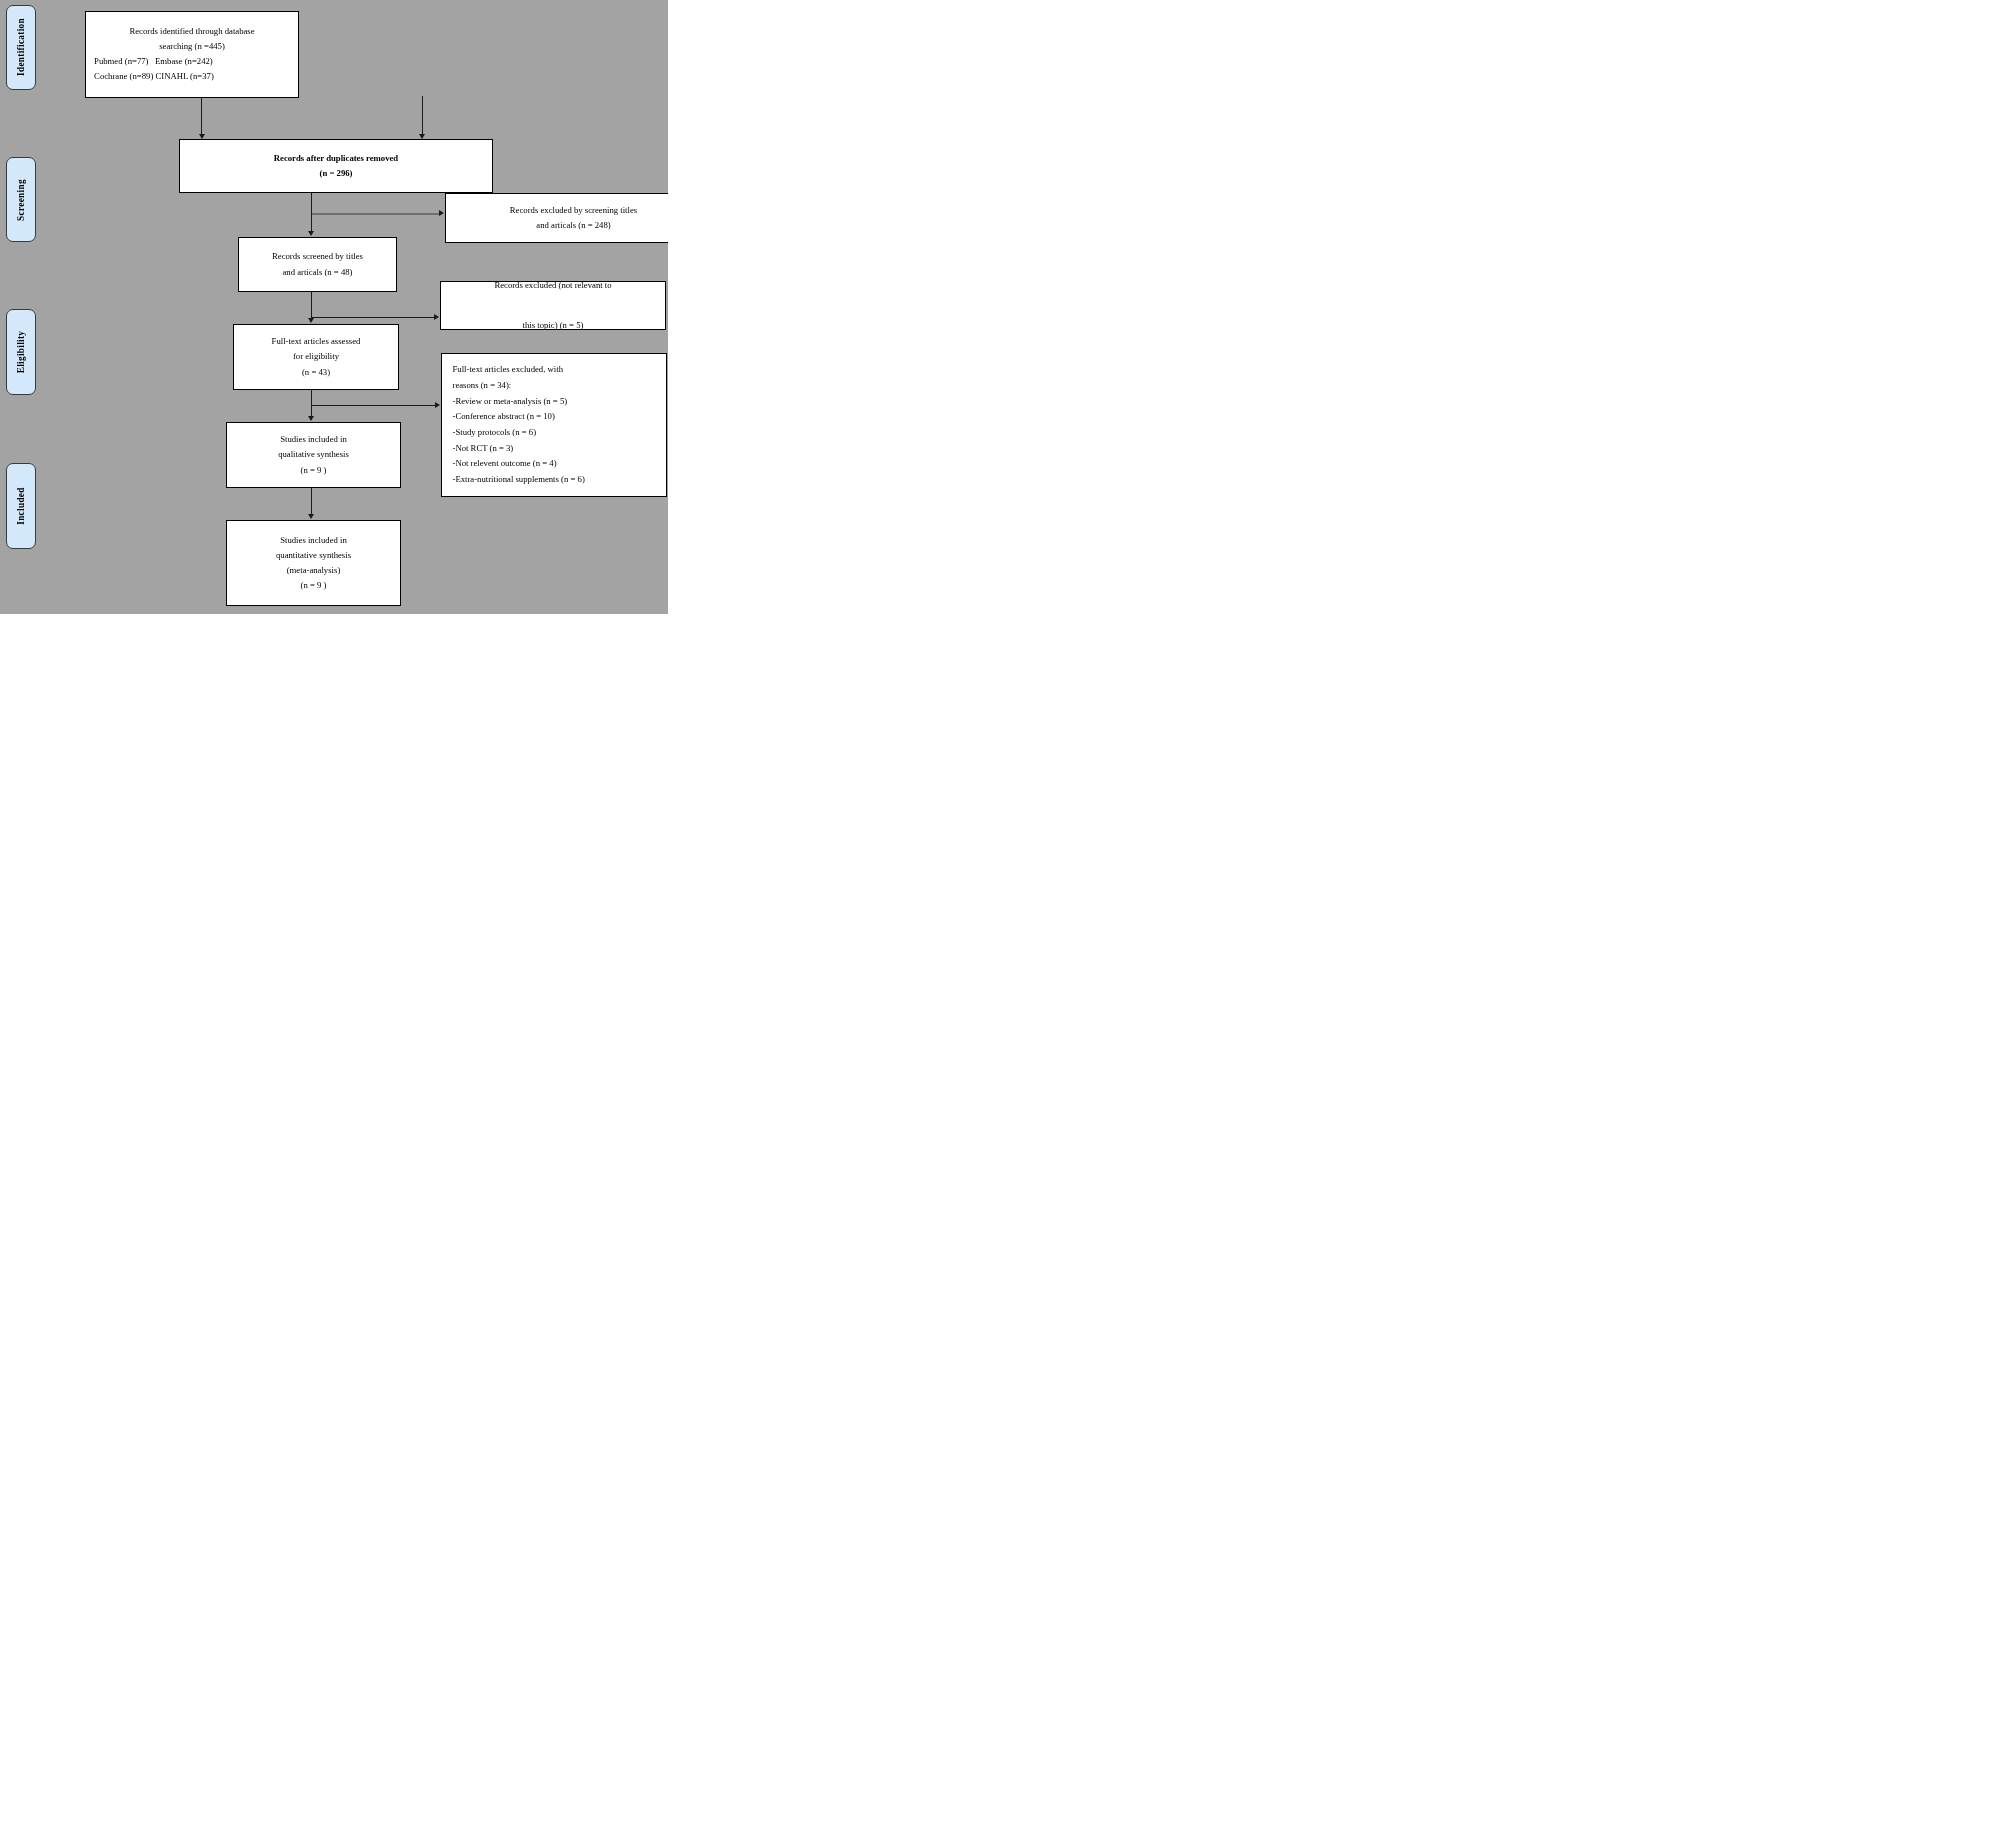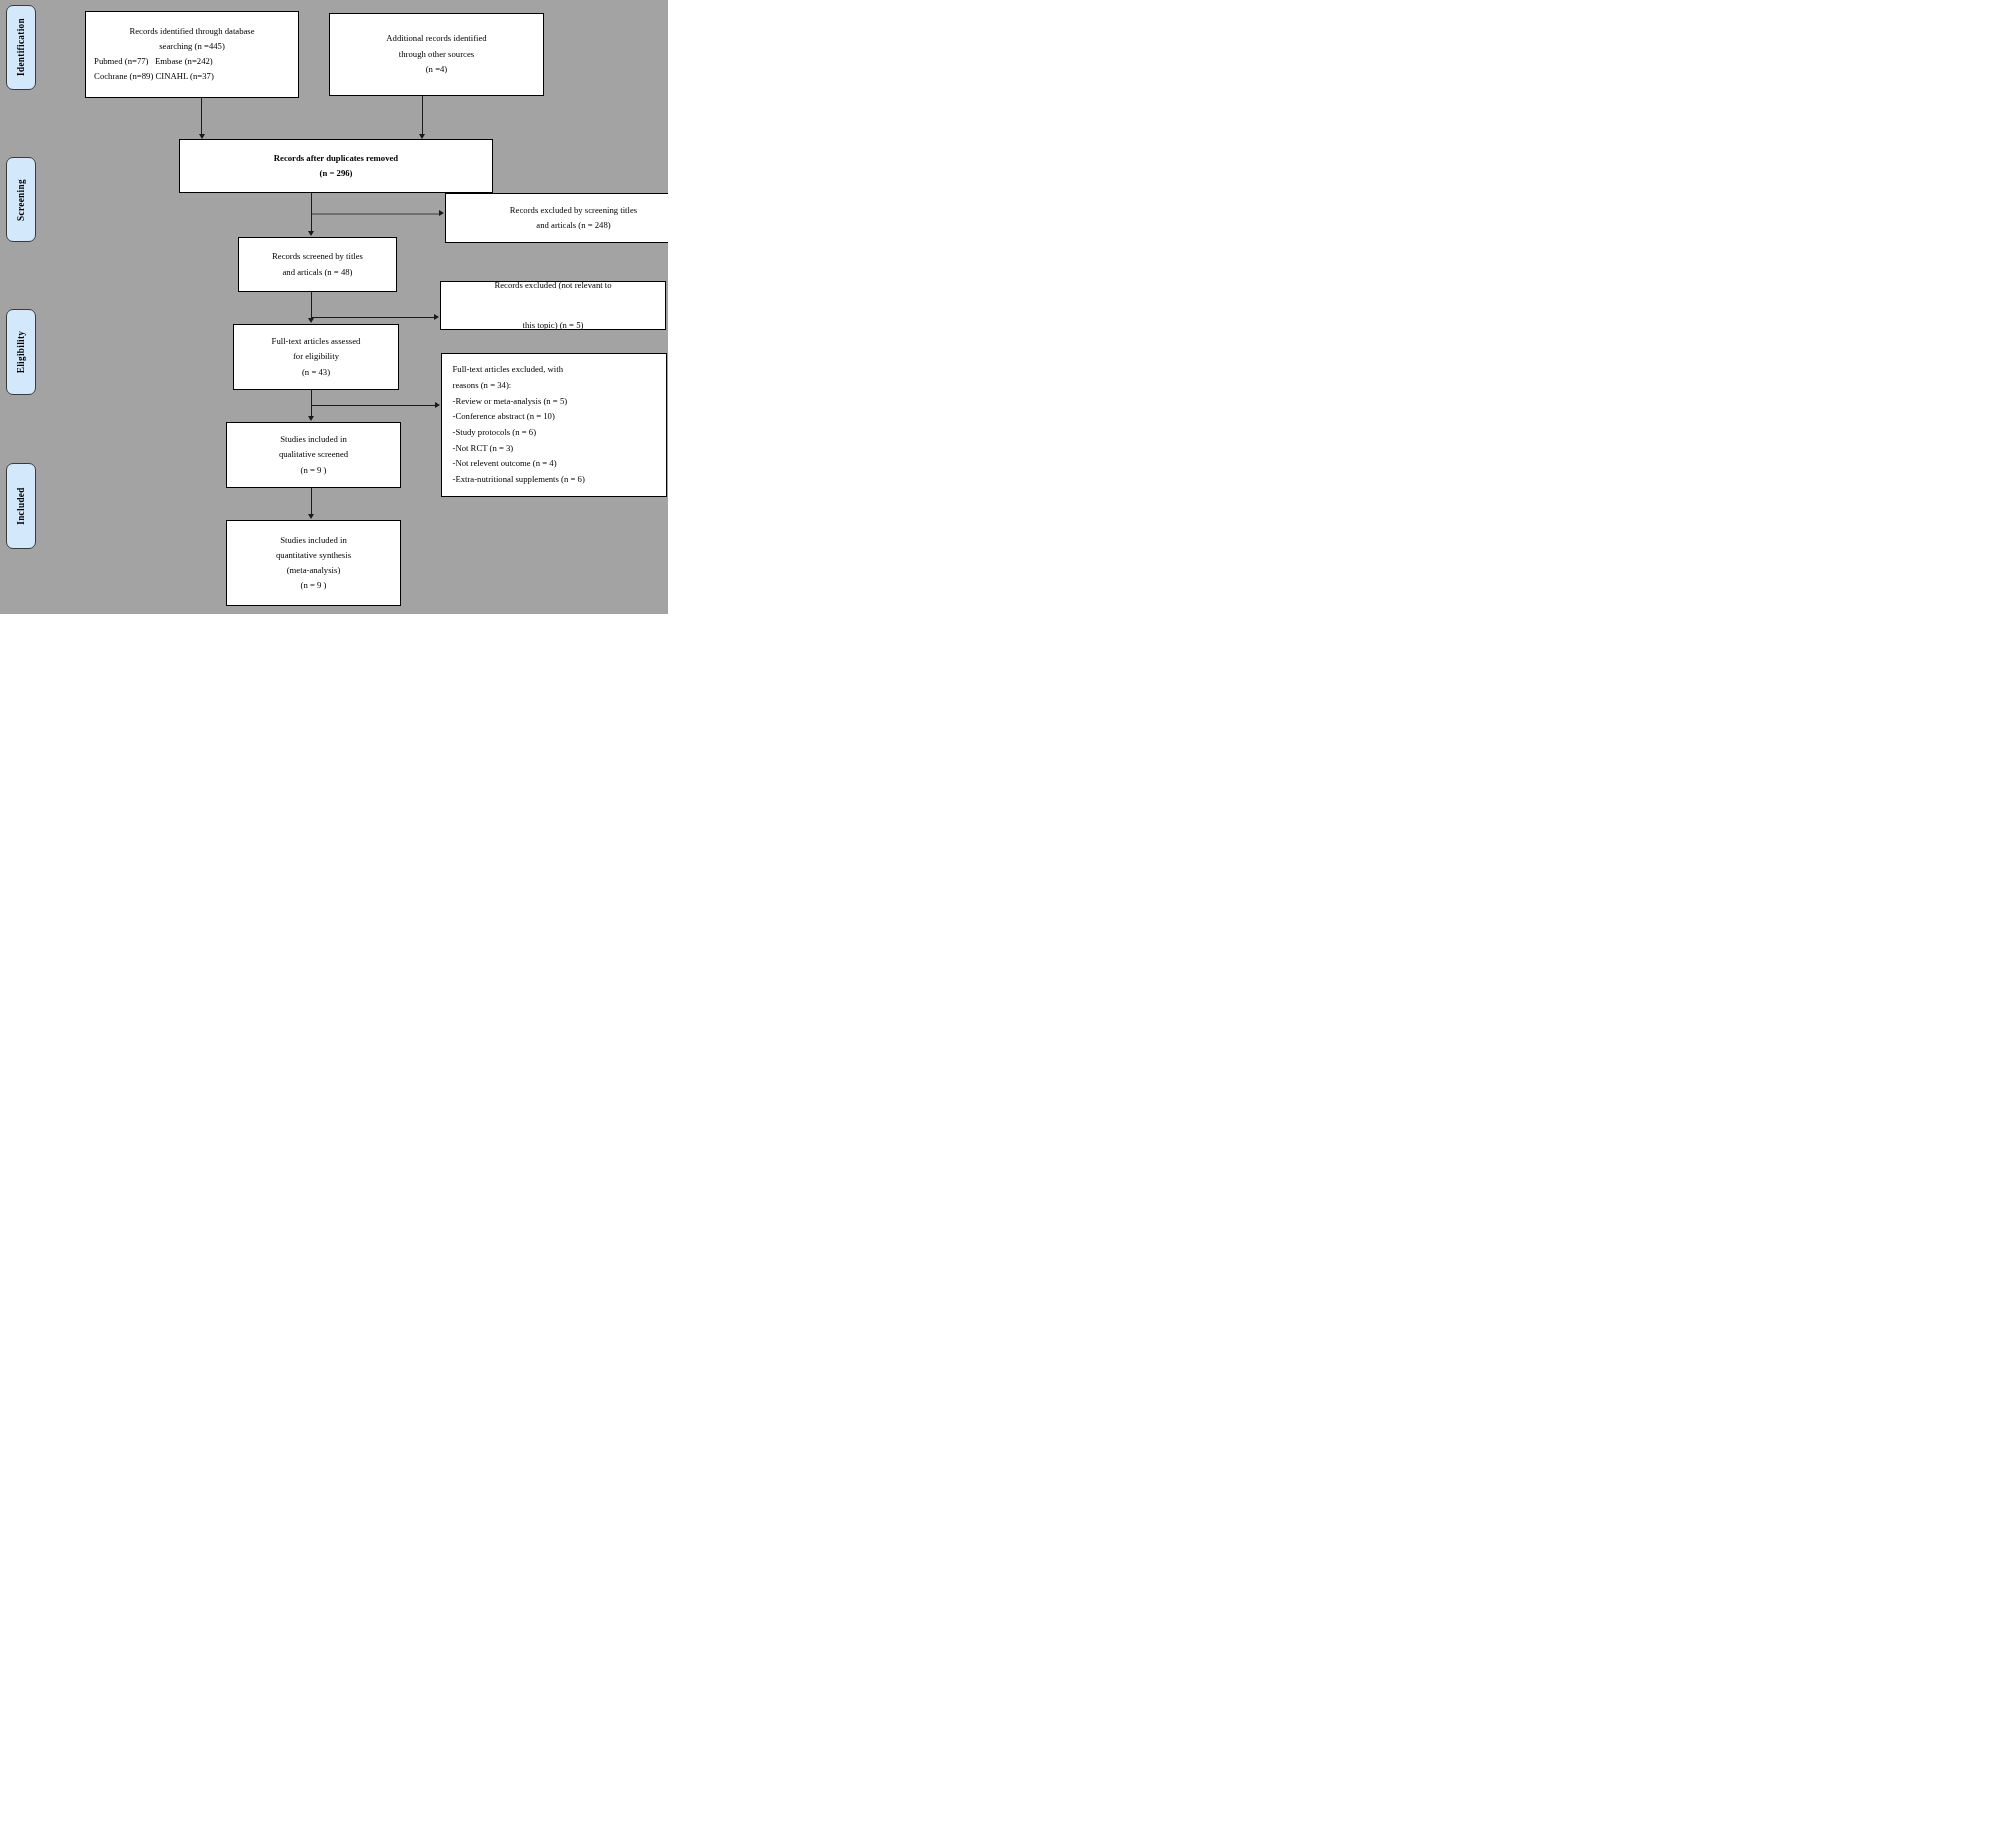--- a/index.html
+++ b/index.html
@@ -107,25 +107,20 @@
     <span class="rot">Included</span>
   </div>
 
   <div class="fbox" style="left:85px; top:10.5px; width:214px; height:87px;">
     <div class="line">Records identified through database</div>
     <div class="line">searching (n =445)</div>
     <div class="line left">Pubmed (n=77)   Embase (n=242)</div>
     <div class="line left">Cochrane (n=89) CINAHL (n=37)</div>
   </div>
 
-  <div class="fbox" style="left:329px; top:12.8px; width:215px; height:83px;">
-    <div class="line">Additional records identified</div>
-    <div class="line">through other sources</div>
-    <div class="line">(n =4)</div>
-  </div>
 
   <div class="fbox" style="left:179px; top:139px; width:314px; height:54px;font-weight:bold;">
     <div class="line">Records after duplicates removed</div>
     <div class="line">(n = 296)</div>
   </div>
 
   <div class="fbox" style="left:445px; top:193px; width:257px; height:50px;">
     <div class="line">Records excluded by screening titles</div>
     <div class="line">and articals (n = 248)</div>
   </div>
@@ -152,21 +147,21 @@
     <div class="line">-Review or meta-analysis (n = 5)</div>
     <div class="line">-Conference abstract (n = 10)</div>
     <div class="line">-Study protocols (n = 6)</div>
     <div class="line">-Not RCT (n = 3)</div>
     <div class="line">-Not relevent outcome (n = 4)</div>
     <div class="line">-Extra-nutritional supplements (n = 6)</div>
   </div>
 
   <div class="fbox" style="left:226px; top:422px; width:175px; height:66px;">
     <div class="line">Studies included in</div>
-    <div class="line">qualitative screened</div>
+    <div class="line">qualitative synthesis</div>
     <div class="line">(n = 9 )</div>
   </div>
 
   <div class="fbox" style="left:226px; top:520px; width:175px; height:86px;">
     <div class="line">Studies included in</div>
     <div class="line">quantitative synthesis</div>
     <div class="line">(meta-analysis)</div>
     <div class="line">(n = 9 )</div>
   </div>
 

